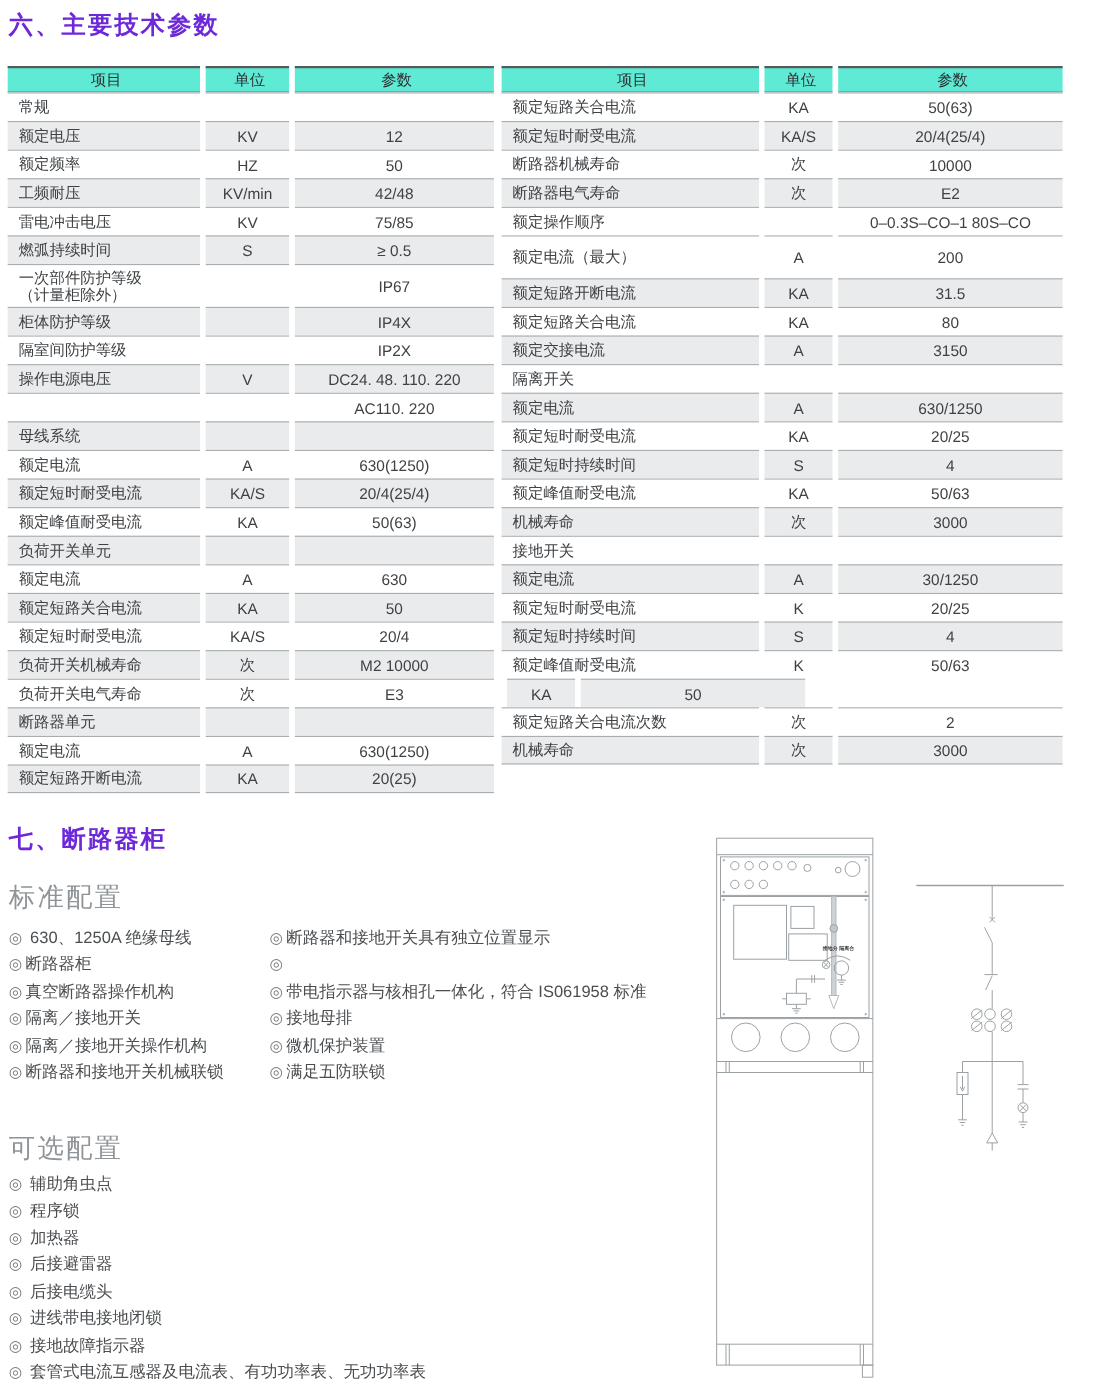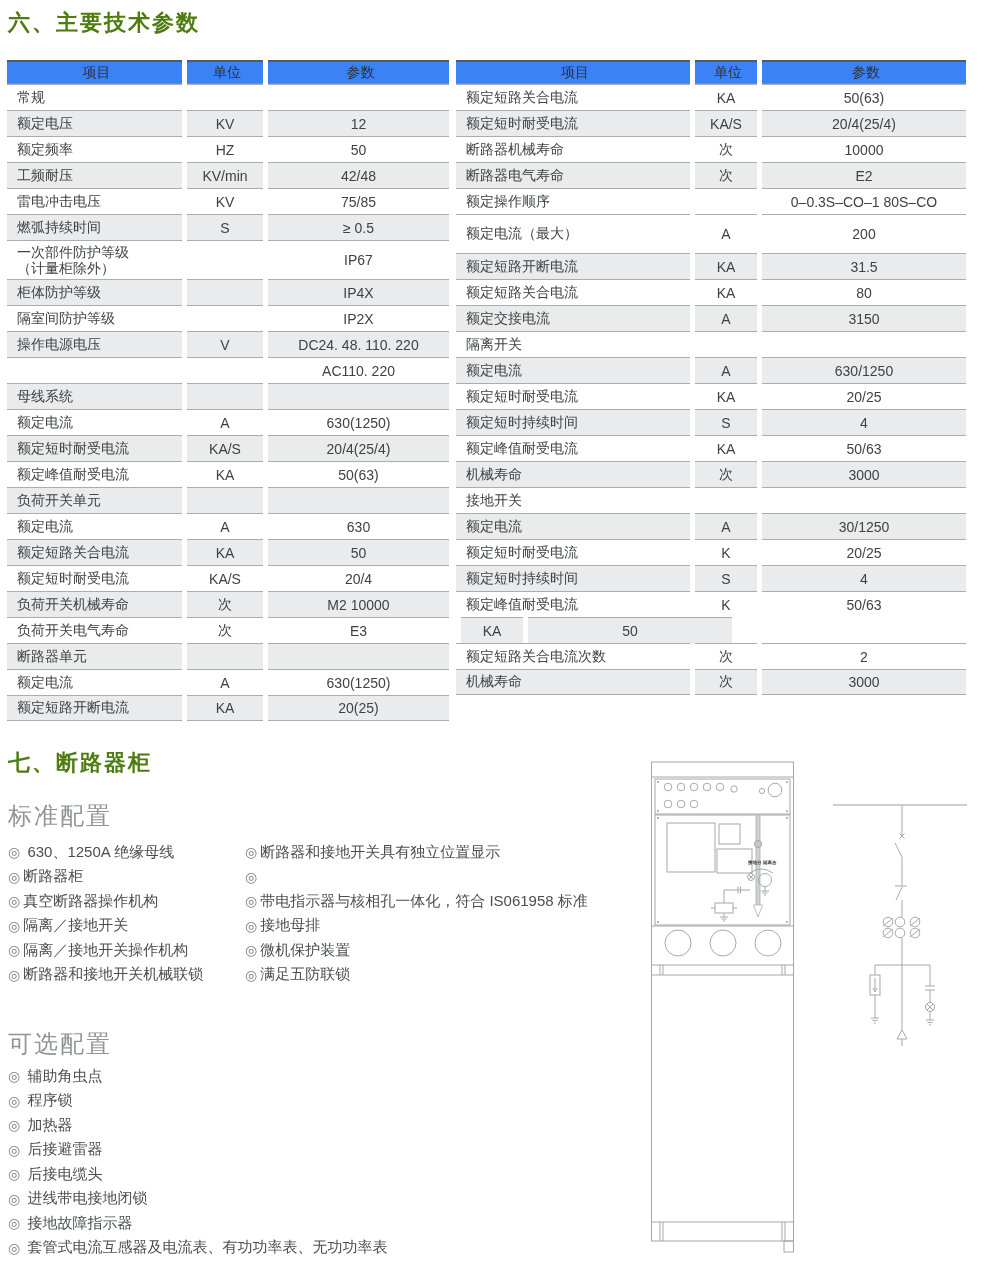--- a/index.html
+++ b/index.html
@@ -1,30 +1,30 @@
 <!DOCTYPE html>
 <html><head>
 <meta charset="utf-8">
 <style>
   html,body{margin:0;padding:0;background:#ffffff;}
   .page{position:relative;width:996px;height:1262px;background:#fff;overflow:hidden;
         font-family:"Liberation Sans","DejaVu Sans",sans-serif;color:#3f4245;}
-  .sec-title{position:absolute;margin:0;font-size:22px;font-weight:bold;color:#4d7c0f;letter-spacing:2px;}
+  .sec-title{position:absolute;margin:0;font-size:22px;font-weight:bold;color:#6d28d9;letter-spacing:2px;}
   .sub-title{position:absolute;margin:0;font-size:24px;font-weight:normal;color:#8f9498;letter-spacing:2px;}
 
   
   .param-table{position:absolute;top:60px;}
   .t-row{display:flex;}
   .t-cell{box-sizing:border-box;display:flex;align-items:center;height:26px;
           border-top:1px solid #a9adb0;font-size:14px;color:#3f4245;background:#ffffff;}
   .t-cell.c0{justify-content:flex-start;padding-left:10px;}
   .t-cell.c1,.t-cell.c2{justify-content:center;}
   .t-row.alt .t-cell{background:#e9ebec;}
   .t-row.tall .t-cell{height:39px;}
-  .t-row.t-head .t-cell{height:24px;background:#3b82f6;border-top:2px solid #57595b;
+  .t-row.t-head .t-cell{height:24px;background:#5eead4;border-top:2px solid #57595b;
           border-bottom:1px solid #888c8f;color:#2e3133;justify-content:center;padding-left:4px;}
   .t-row.last .t-cell{border-bottom:1px solid #a9adb0;}
   .gap{width:5px;background:#fff;flex:0 0 auto;}
   .tleft .c0{width:175px;}  .tleft .c1{width:76px;}  .tleft .c2{width:181px;}
   .tright .c0{width:234px;} .tright .c1{width:62px;} .tright .c2{width:204px;}
   .two-line{display:flex;flex-direction:column;justify-content:center;line-height:16px;}
 
   
   .cfg-list{position:absolute;margin:0;padding:0;list-style:none;}
   .cfg-list li{height:24.5px;display:flex;align-items:center;font-size:15px;color:#4b4e51;white-space:pre;}

